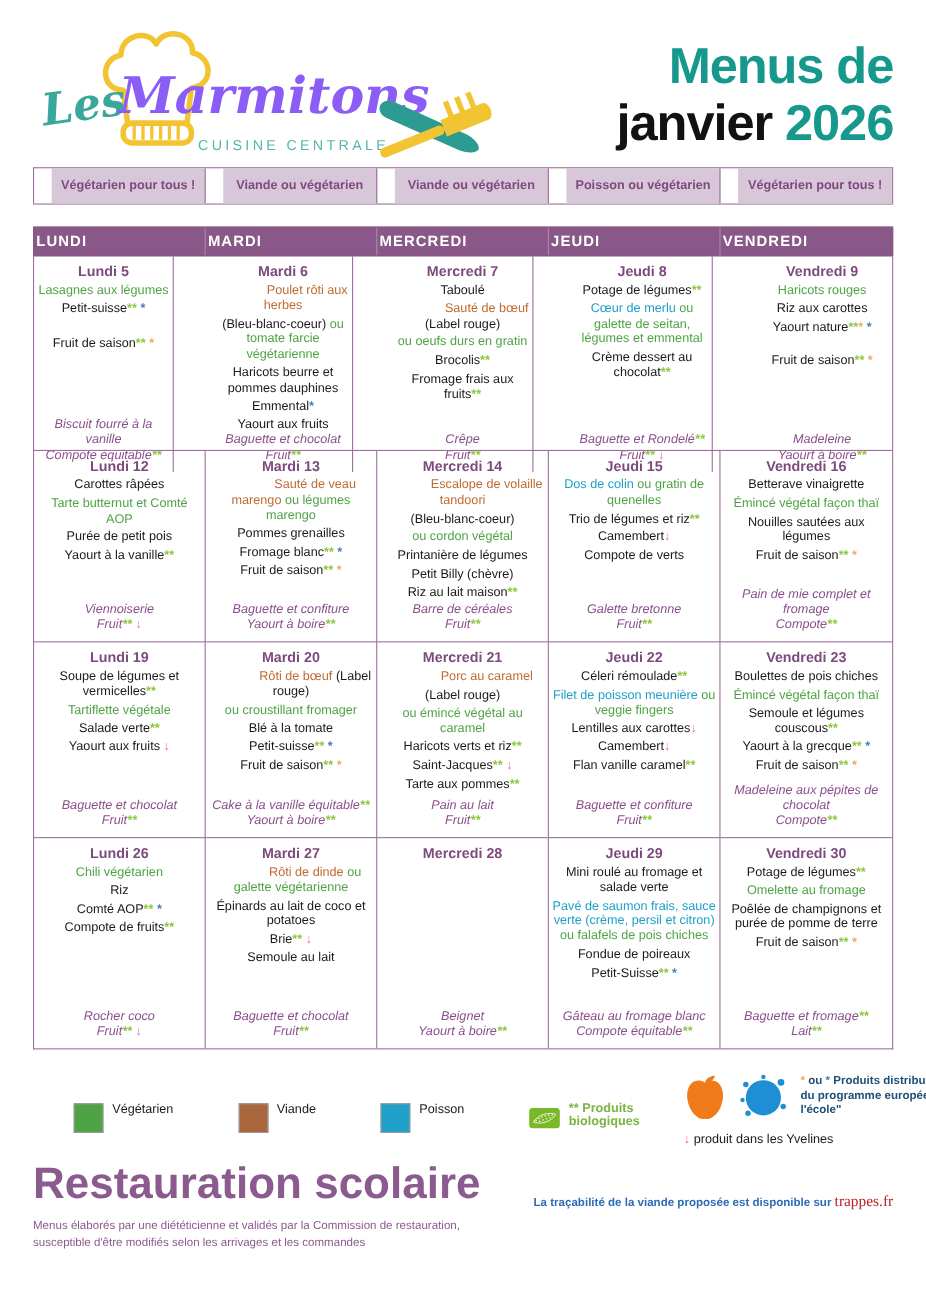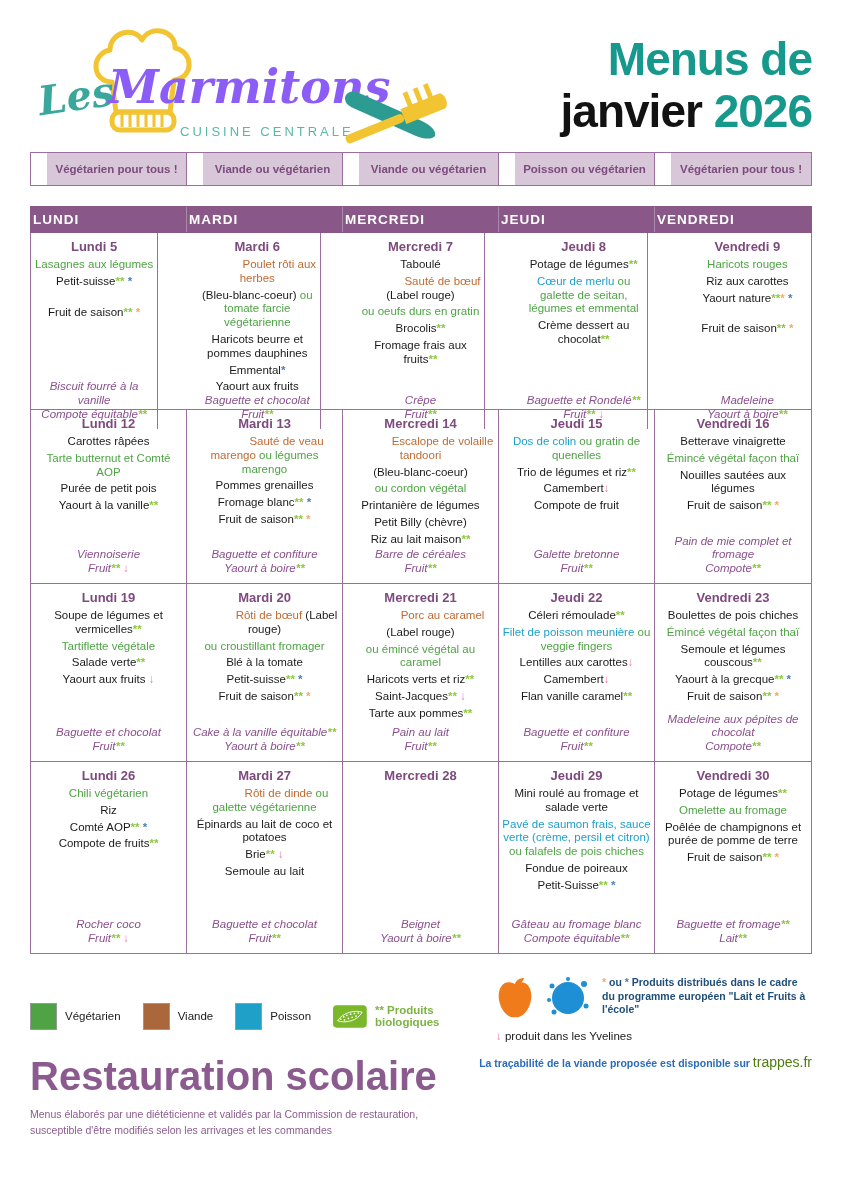--- a/index.html
+++ b/index.html
@@ -43,34 +43,34 @@
   .seg-f { color:#1FA0C8; }
   .seg-g { color:#8A4F8D; }
   .seg-b { color:#8DC63F; font-weight:bold; }
   .seg-sb { color:#4A7EBB; font-weight:bold; }
   .seg-so { color:#F5A963; font-weight:bold; }
   .seg-yv { color:#F272AE; font-weight:bold; }
 
   
   .legend { display:flex; margin:22px 30px 0 30px; gap:24px; }
   .legend-left { display:flex; align-items:center; gap:22px; padding-top:14px; }
-  .legend-entry { display:flex; align-items:center; gap:8px; font-size:11.5px; color:#1a1a1a; }
+  .legend-entry { display:flex; align-items:flex-start; gap:8px; font-size:11.5px; color:#1a1a1a;margin-left:37px; }
   .legend-square { width:27px; height:27px; display:inline-block; border:1px solid #999; }
   .bio-label { color:#7CB342; font-weight:bold; font-size:11.5px; }
   .legend-right { display:flex; flex-direction:column; gap:10px; }
   .program-line { display:flex; gap:12px; align-items:flex-start; }
   .program-text { font-size:10.5px; font-weight:bold; color:#1F4E79; width:210px; line-height:1.3; }
   .yvelines-line { font-size:11.5px; color:#1a1a1a; }
 
   
-  .footer { display:flex; justify-content:space-between; align-items:flex-start; margin:12px 30px 0 30px; }
+  .footer { display:flex; justify-content:space-between; align-items:center; margin:12px 30px 0 30px; }
   .footer-title { color:#8B5A8E; font-weight:bold; font-size:40px; letter-spacing:0px; margin-bottom:8px; }
   .footer-note { color:#8B5A8E; font-size:10.5px; line-height:1.5; }
   .footer-right { font-size:10.5px; font-weight:bold; color:#2B6CB8; padding-bottom:6px; white-space:nowrap; }
-  .trappes { color:#4d7c0f; font-weight:normal; font-size:14px; text-decoration:none; font-family:Liberation Sans, sans-serif; }
+  .trappes { color:#b91c1c; font-weight:normal; font-size:14px; text-decoration:none; font-family:Liberation Serif, serif; }
 </style>
 </head>
 <body>
 
 <div class="page">
 
   <div class="header">
     <div class="logo">
       <svg class="logo-hat" width="120" height="125" viewBox="0 0 120 125">
         <path d="M30 62 C10 62 8 34 28 30 C28 12 52 6 60 20 C68 4 94 10 93 28 C112 32 112 58 92 60 L88 92 L34 92 Z" fill="none" stroke="#F2C431" stroke-width="5" stroke-linejoin="round"></path>
@@ -226,21 +226,21 @@
             <div class="item"><span class="seg-g">Barre de céréales</span></div>
             <div class="item"><span class="seg-g">Fruit</span><span class="seg-b">**</span></div>
           </div>
         </div>
         <div class="cell">
           <div class="day-title">Jeudi 15</div>
           <div class="items">
             <div class="item"><span class="seg-f">Dos de colin </span><span class="seg-v">ou gratin de quenelles</span></div>
             <div class="item"><span class="seg-p">Trio de légumes et riz</span><span class="seg-b">**</span></div>
             <div class="item"><span class="seg-p">Camembert</span><span class="seg-yv">↓</span></div>
-            <div class="item"><span class="seg-p">Compote de fruit</span></div>
+            <div class="item"><span class="seg-p">Compote de verts</span></div>
           </div>
           <div class="snack">
             <div class="item"><span class="seg-g">Galette bretonne</span></div>
             <div class="item"><span class="seg-g">Fruit</span><span class="seg-b">**</span></div>
           </div>
         </div>
         <div class="cell">
           <div class="day-title">Vendredi 16</div>
           <div class="items">
             <div class="item"><span class="seg-p">Betterave vinaigrette</span></div>

